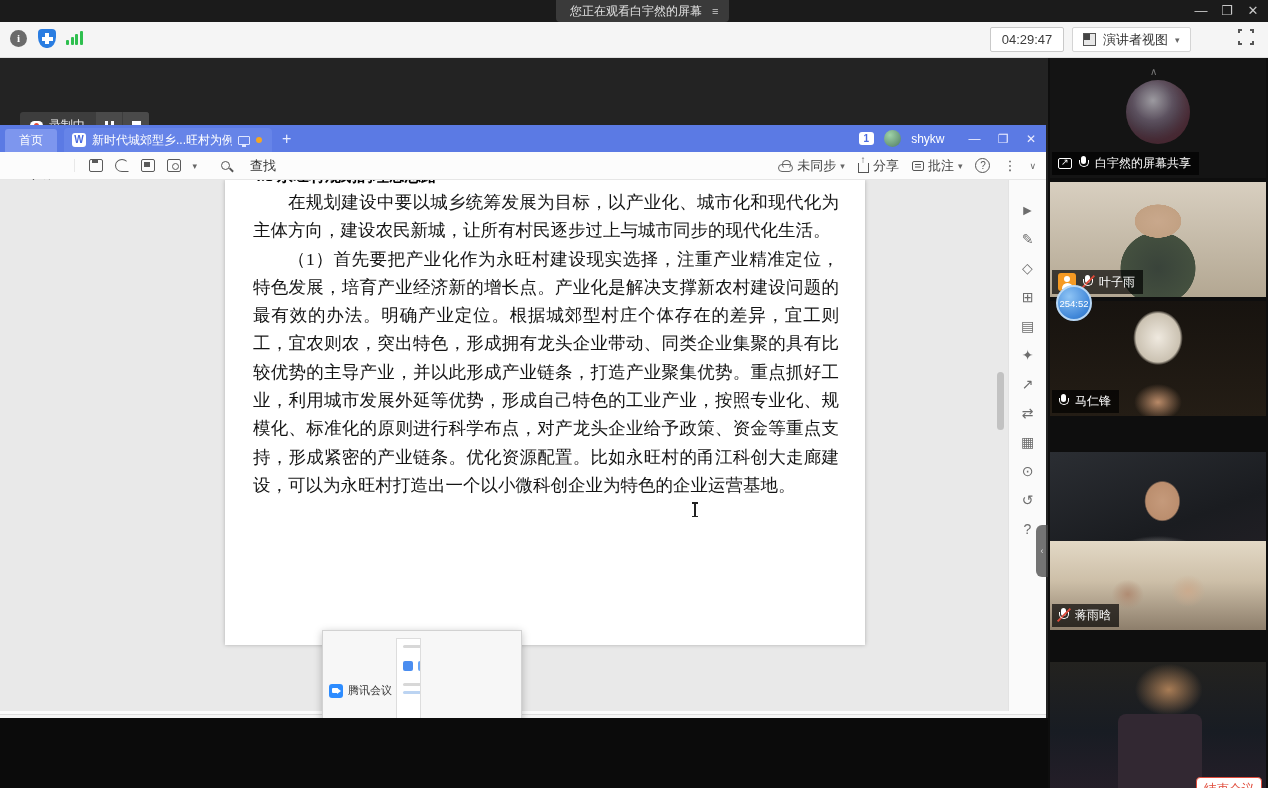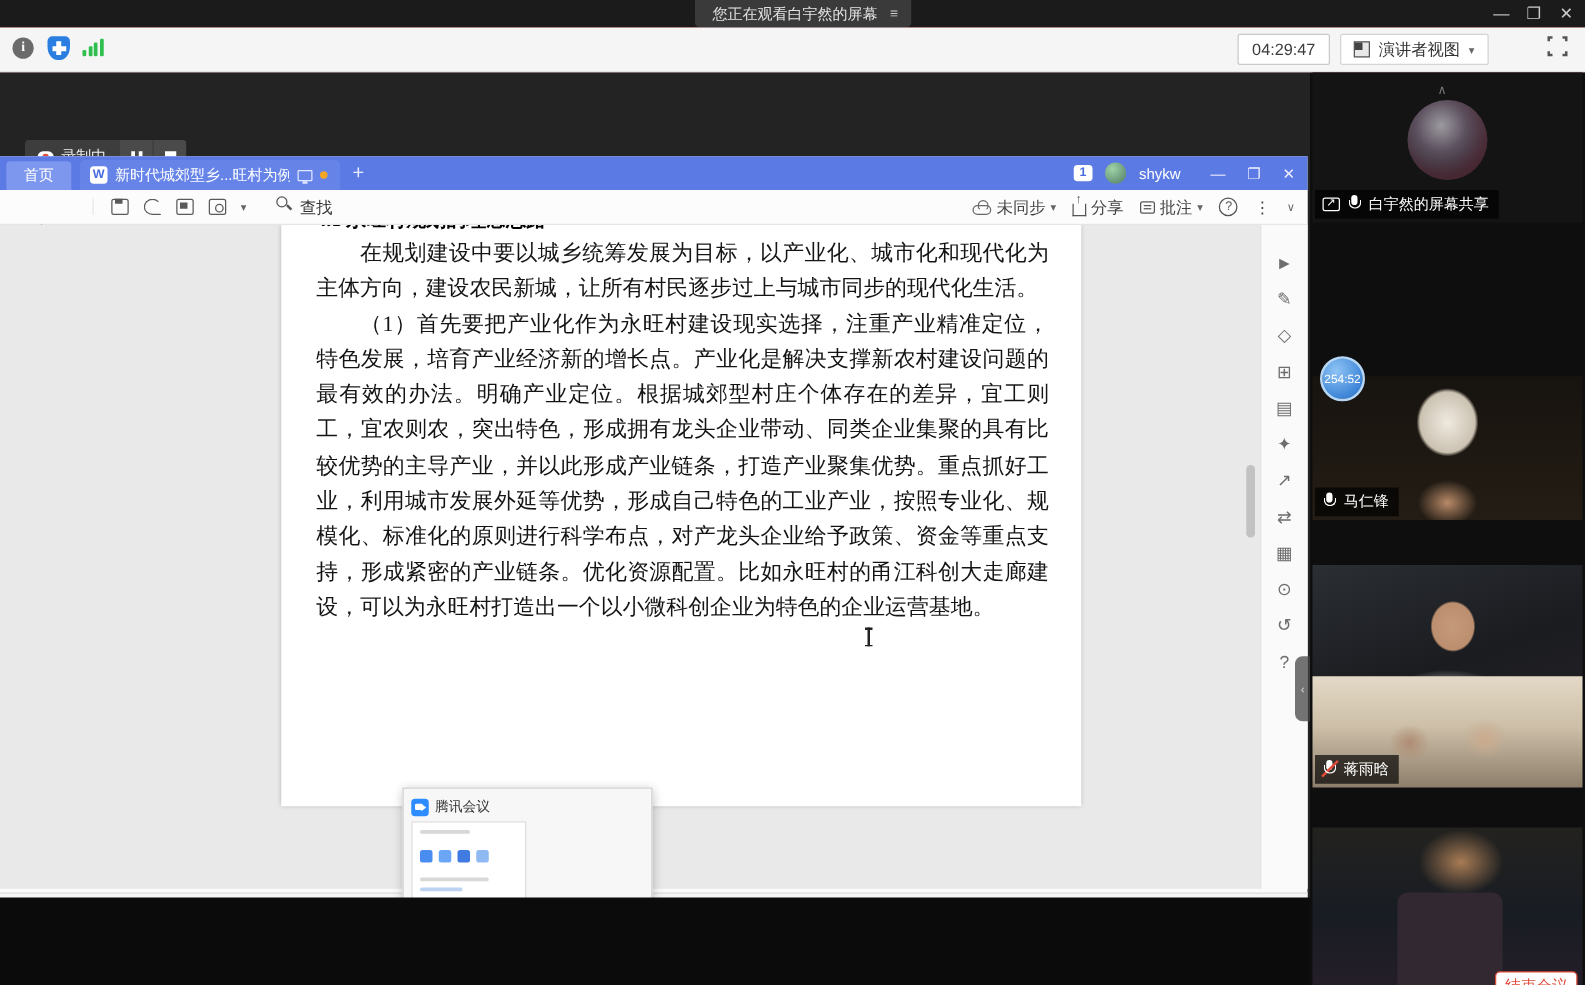--- a/index.html
+++ b/index.html
@@ -1,18 +1,18 @@
 <!DOCTYPE html>
 <html><head>
 <meta charset="utf-8">
 <style>
   * { margin:0; padding:0; box-sizing:border-box; }
   html,body { width:1268px; height:788px; overflow:hidden; background:#111;
     font-family:"Liberation Sans", sans-serif; }
-  .screen { position:relative; width:1268px; height:788px; background:#b91c1c; overflow:hidden;text-decoration:underline; }
+  .screen { position:relative; width:1268px; height:788px; background:#15803d; overflow:hidden;text-decoration:underline; }
   .abs { position:absolute; }
 
   
   .topbar { left:0; top:0; width:1268px; height:22px; background:#1b1b1b; }
   .watch-pill { left:556px; top:0; height:22px; padding:0 10px 0 14px; background:#3a3a3a;
     border-radius:0 0 4px 4px; display:flex; align-items:center; gap:10px; color:#e3e3e3; font-size:12px; }
   .watch-pill .menu-glyph { color:#cfcfcf; font-size:11px; letter-spacing:1px; }
   .winbtn { color:#c9c9c9; font-size:13px; width:22px; text-align:center; top:3px; cursor:default; }
 
   
@@ -74,21 +74,21 @@
   .hamb::after { content:""; position:absolute; left:0; top:2.5px; width:13px; height:1.5px; background:#444; }
   .qat { display:flex; align-items:center; gap:12px; padding:0 14px; border-left:1px solid #e8e8e8; color:#555; }
   .qicon { width:14px; height:13px; border:1.5px solid #5a5a5a; border-radius:2px; position:relative; }
   .qicon.save::after { content:""; position:absolute; left:2px; top:-1px; width:6px; height:4px; background:#5a5a5a; }
   .qicon.undo { border-radius:50% 50% 0 50%; border-right-color:transparent; }
   .qicon.print::after { content:""; position:absolute; left:2px; top:2px; width:6px; height:5px; background:#5a5a5a; }
   .qicon.prev::after { content:""; position:absolute; right:1px; bottom:1px; width:5px; height:5px; border-radius:50%; border:1.2px solid #5a5a5a; }
   .menu-tabs { display:flex; align-items:center; gap:4px; margin-left:14px; }
   .mtab { padding:3px 11px; border-radius:12px; white-space:nowrap; }
   .mtab.active { background:#4d7de8; color:#fff; }
-  .find-item { display:flex; gap:10px; margin-left:10px; }
+  .find-item { display:flex; align-items:center; gap:20px; margin-left:10px; }
   .mag { width:9px; height:9px; border:1.5px solid #555; border-radius:50%; position:relative; }
   .mag::after { content:""; position:absolute; left:7px; top:7px; width:5px; height:1.5px; background:#555; transform:rotate(45deg); }
   .menu-right { margin-left:auto; display:flex; align-items:center; gap:13px; padding-right:10px; color:#444; }
   .mr-item { display:flex; align-items:center; gap:4px; white-space:nowrap; }
   .cloud { width:15px; height:8px; background:transparent; border:1.5px solid #666; border-radius:8px; position:relative; top:2px; }
   .cloud::before { content:""; position:absolute; left:3px; top:-5px; width:7px; height:7px; border:1.5px solid #666; border-radius:50%; border-bottom-color:transparent; }
   .share-ic { width:11px; height:10px; border:1.5px solid #555; border-top:none; position:relative; top:2px; }
   .share-ic::before { content:"↑"; position:absolute; left:1.5px; top:-9px; font-size:10px; color:#555; }
   .note-ic { width:12px; height:10px; border:1.5px solid #555; border-radius:2px; position:relative; }
   .note-ic::after { content:""; position:absolute; left:2px; top:2.5px; width:6px; height:1.2px; background:#555; box-shadow:0 2.5px 0 #555; }
@@ -130,21 +130,21 @@
   .eye::after { content:""; position:absolute; left:4.5px; top:2px; width:4px; height:4px; border-radius:50%; background:#555; }
   .zoom-track { width:105px; height:2px; background:#bbb; position:relative; }
   .zoom-knob { position:absolute; left:40px; top:-6px; width:13px; height:13px; border-radius:50%; background:#fff; border:1.5px solid #8a8a8a; }
   .plusminus { font-size:14px; color:#555; }
   .fit-ic { width:13px; height:13px; border:1.4px dotted #555; border-radius:3px; position:relative; }
   .fit-ic::after { content:""; position:absolute; left:4.5px; top:4.5px; width:3px; height:3px; border-radius:50%; background:#555; }
 
   
   .popup { left:322px; top:505px; width:200px; height:121px; background:#f7f7f7; border:1px solid #d2d2d2;
     box-shadow:0 2px 8px rgba(0,0,0,.25); display:flex; padding:7px 6px; gap:8px; }
-  .pv { width:92px; display:flex; flex-direction:column; gap:4px; }
+  .pv { width:92px; display:flex; flex-direction:row; gap:4px; }
   .pv-head { display:flex; align-items:center; gap:5px; font-size:11px; color:#333; }
   .tm-ic { width:14px; height:14px; border-radius:3px; background:#2d8cff; position:relative; flex:none; }
   .tm-ic::after { content:""; position:absolute; left:3px; top:4.5px; width:6px; height:5px; background:#fff; border-radius:1px; }
   .tm-ic::before { content:""; position:absolute; right:2px; top:4px; border-left:4px solid #fff; border-top:3px solid transparent; border-bottom:3px solid transparent; left:auto; }
   .pv-thumb { flex:1; background:#fff; border:1px solid #ddd; position:relative; overflow:hidden; }
   .mini-row { position:absolute; left:6px; top:22px; display:flex; gap:5px; }
   .mini-row i { width:10px; height:10px; border-radius:2px; background:#4a8df0; }
   .mini-bar { position:absolute; left:6px; height:3px; background:#d8d8d8; border-radius:2px; }
   .mini-btn { position:absolute; right:5px; bottom:6px; width:20px; height:7px; background:#2d7ae5; border-radius:2px; }
   .mini-line { position:absolute; left:8px; height:4px; display:flex; align-items:center; gap:4px; width:70px; }
@@ -513,20 +513,29 @@
     <div class="tile" style="top:0; height:120px; background:#141414;">
       <span class="tile-chev">∧</span>
       <span class="avatar-big"></span>
       <span class="tag">
         <span class="scrshare-ic"></span>
         <span class="mic"></span>
         <span>白宇然的屏幕共享</span>
       </span>
     </div>
 
+    <div class="tile vid-yzy" style="top:124px; height:115px;">
+      <span class="tag">
+        <span class="person-badge"></span>
+        <span class="mic muted">
+            <i></i>
+          </span>
+        <span>叶子雨</span>
+      </span>
+    </div>
 
     <div class="tile vid-mrf" style="top:243px; height:115px;">
       <span class="tag">
         <span class="mic"></span>
         <span>马仁锋</span>
       </span>
     </div>
 
     <div class="tile vid-sol" style="top:362px; height:117px;">
       <span class="tag">

